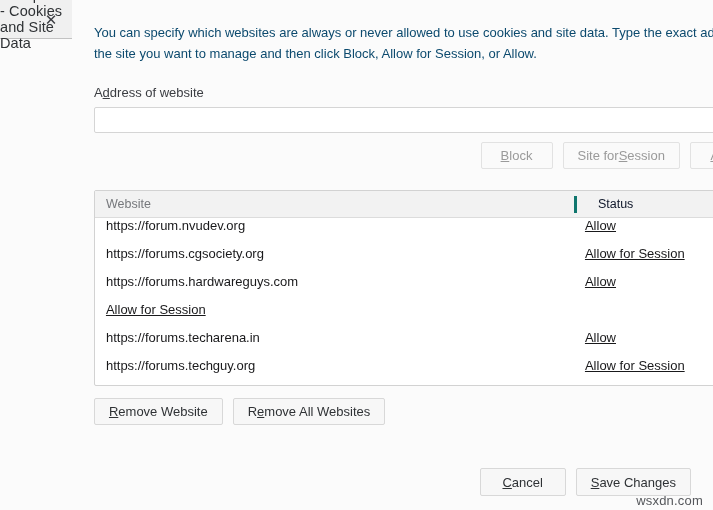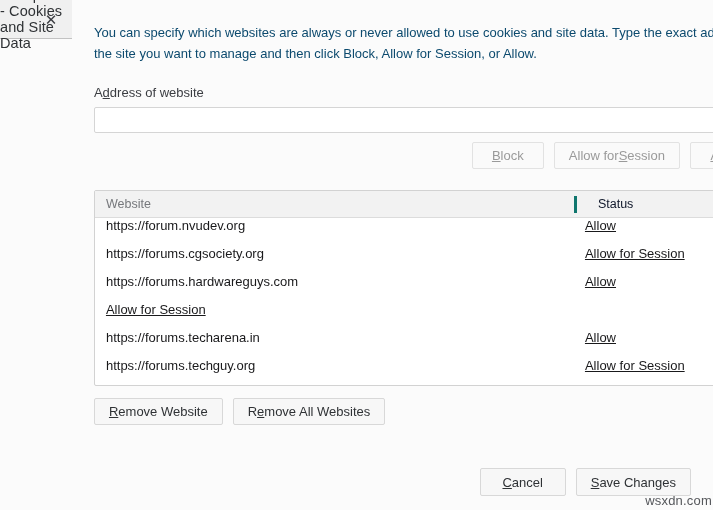--- a/index.html
+++ b/index.html
@@ -256,21 +256,21 @@
     position: absolute;
     right: 22px;
     bottom: 14px;
     display: flex;
     gap: 10px;
   }
   .footer .btn { min-width: 86px; height: 28px; }
 
   .watermark {
     position: absolute;
-    right: 1px;
+    right: 10px;
     bottom: 2px;
     font-size: 13px;
     color: #55575b;
     letter-spacing: 0.2px;
     pointer-events: none;
   }
 </style>
 </head>
 <body>
 
@@ -289,21 +289,21 @@
 
     <input class="address-input" type="text" value="" style="">
 
     <div class="action-row">
       <div class="btn disabled">
           <span></span>
           <span class="ak">B</span>
           <span>lock</span>
         </div>
       <div class="btn disabled">
-          <span>Allow for </span>
+          <span>Site for </span>
           <span class="ak">S</span>
           <span>ession</span>
         </div>
       <div class="btn disabled">
           <span></span>
           <span class="ak">A</span>
           <span>llow</span>
         </div>
     </div>
 

